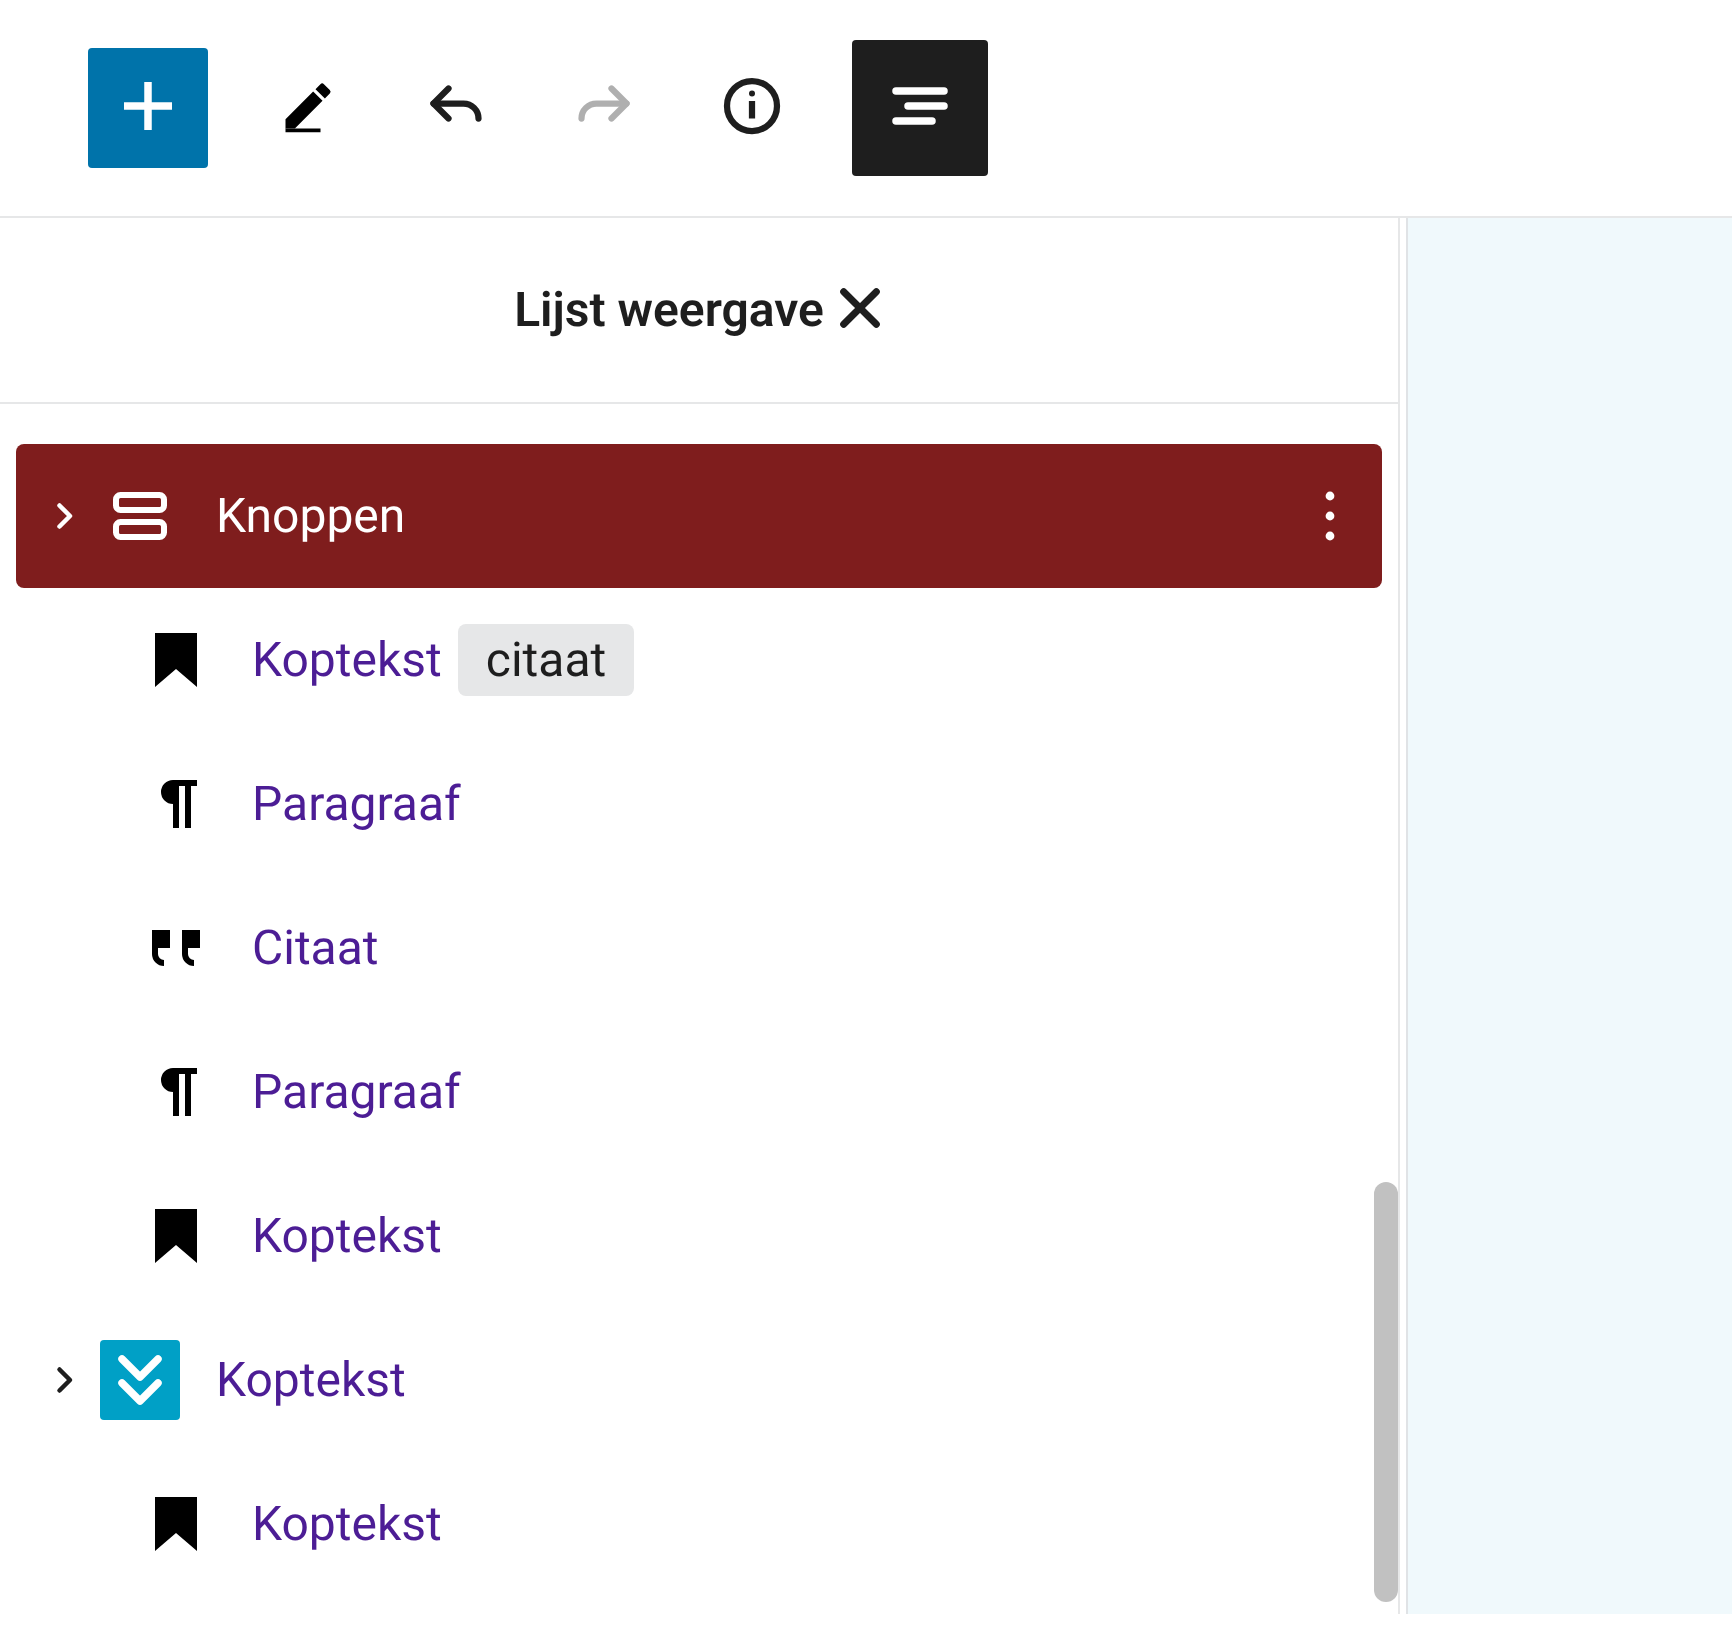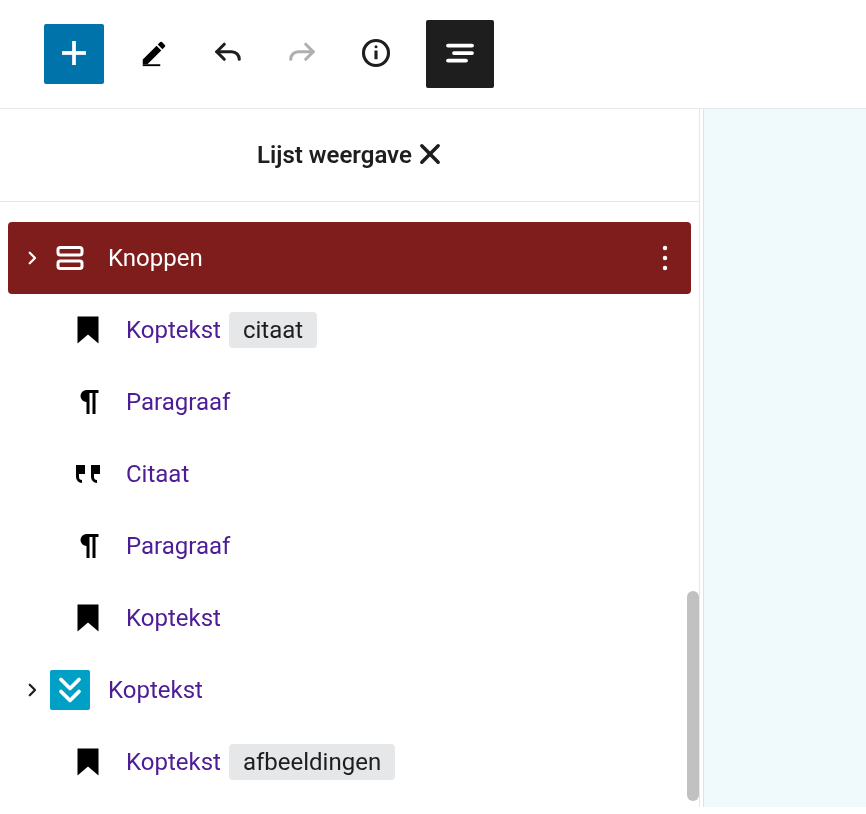--- a/index.html
+++ b/index.html
@@ -289,21 +289,20 @@
         <span class="label">Koptekst</span>
       </div>
 
       <div class="row indent">
         <span class="icon-wrap">
           <svg viewBox="0 0 24 24" fill="currentColor">
               <path d="M5 3h14v18l-7-6-7 6V3z"></path>
             </svg>
         </span>
         <span class="label">Koptekst</span>
-        <span class="badge">afbeeldingen</span>
       </div>
 
     </div>
 
     <div class="scrollbar"></div>
   </div>
 
   <div class="content"></div>
 </div>
 

